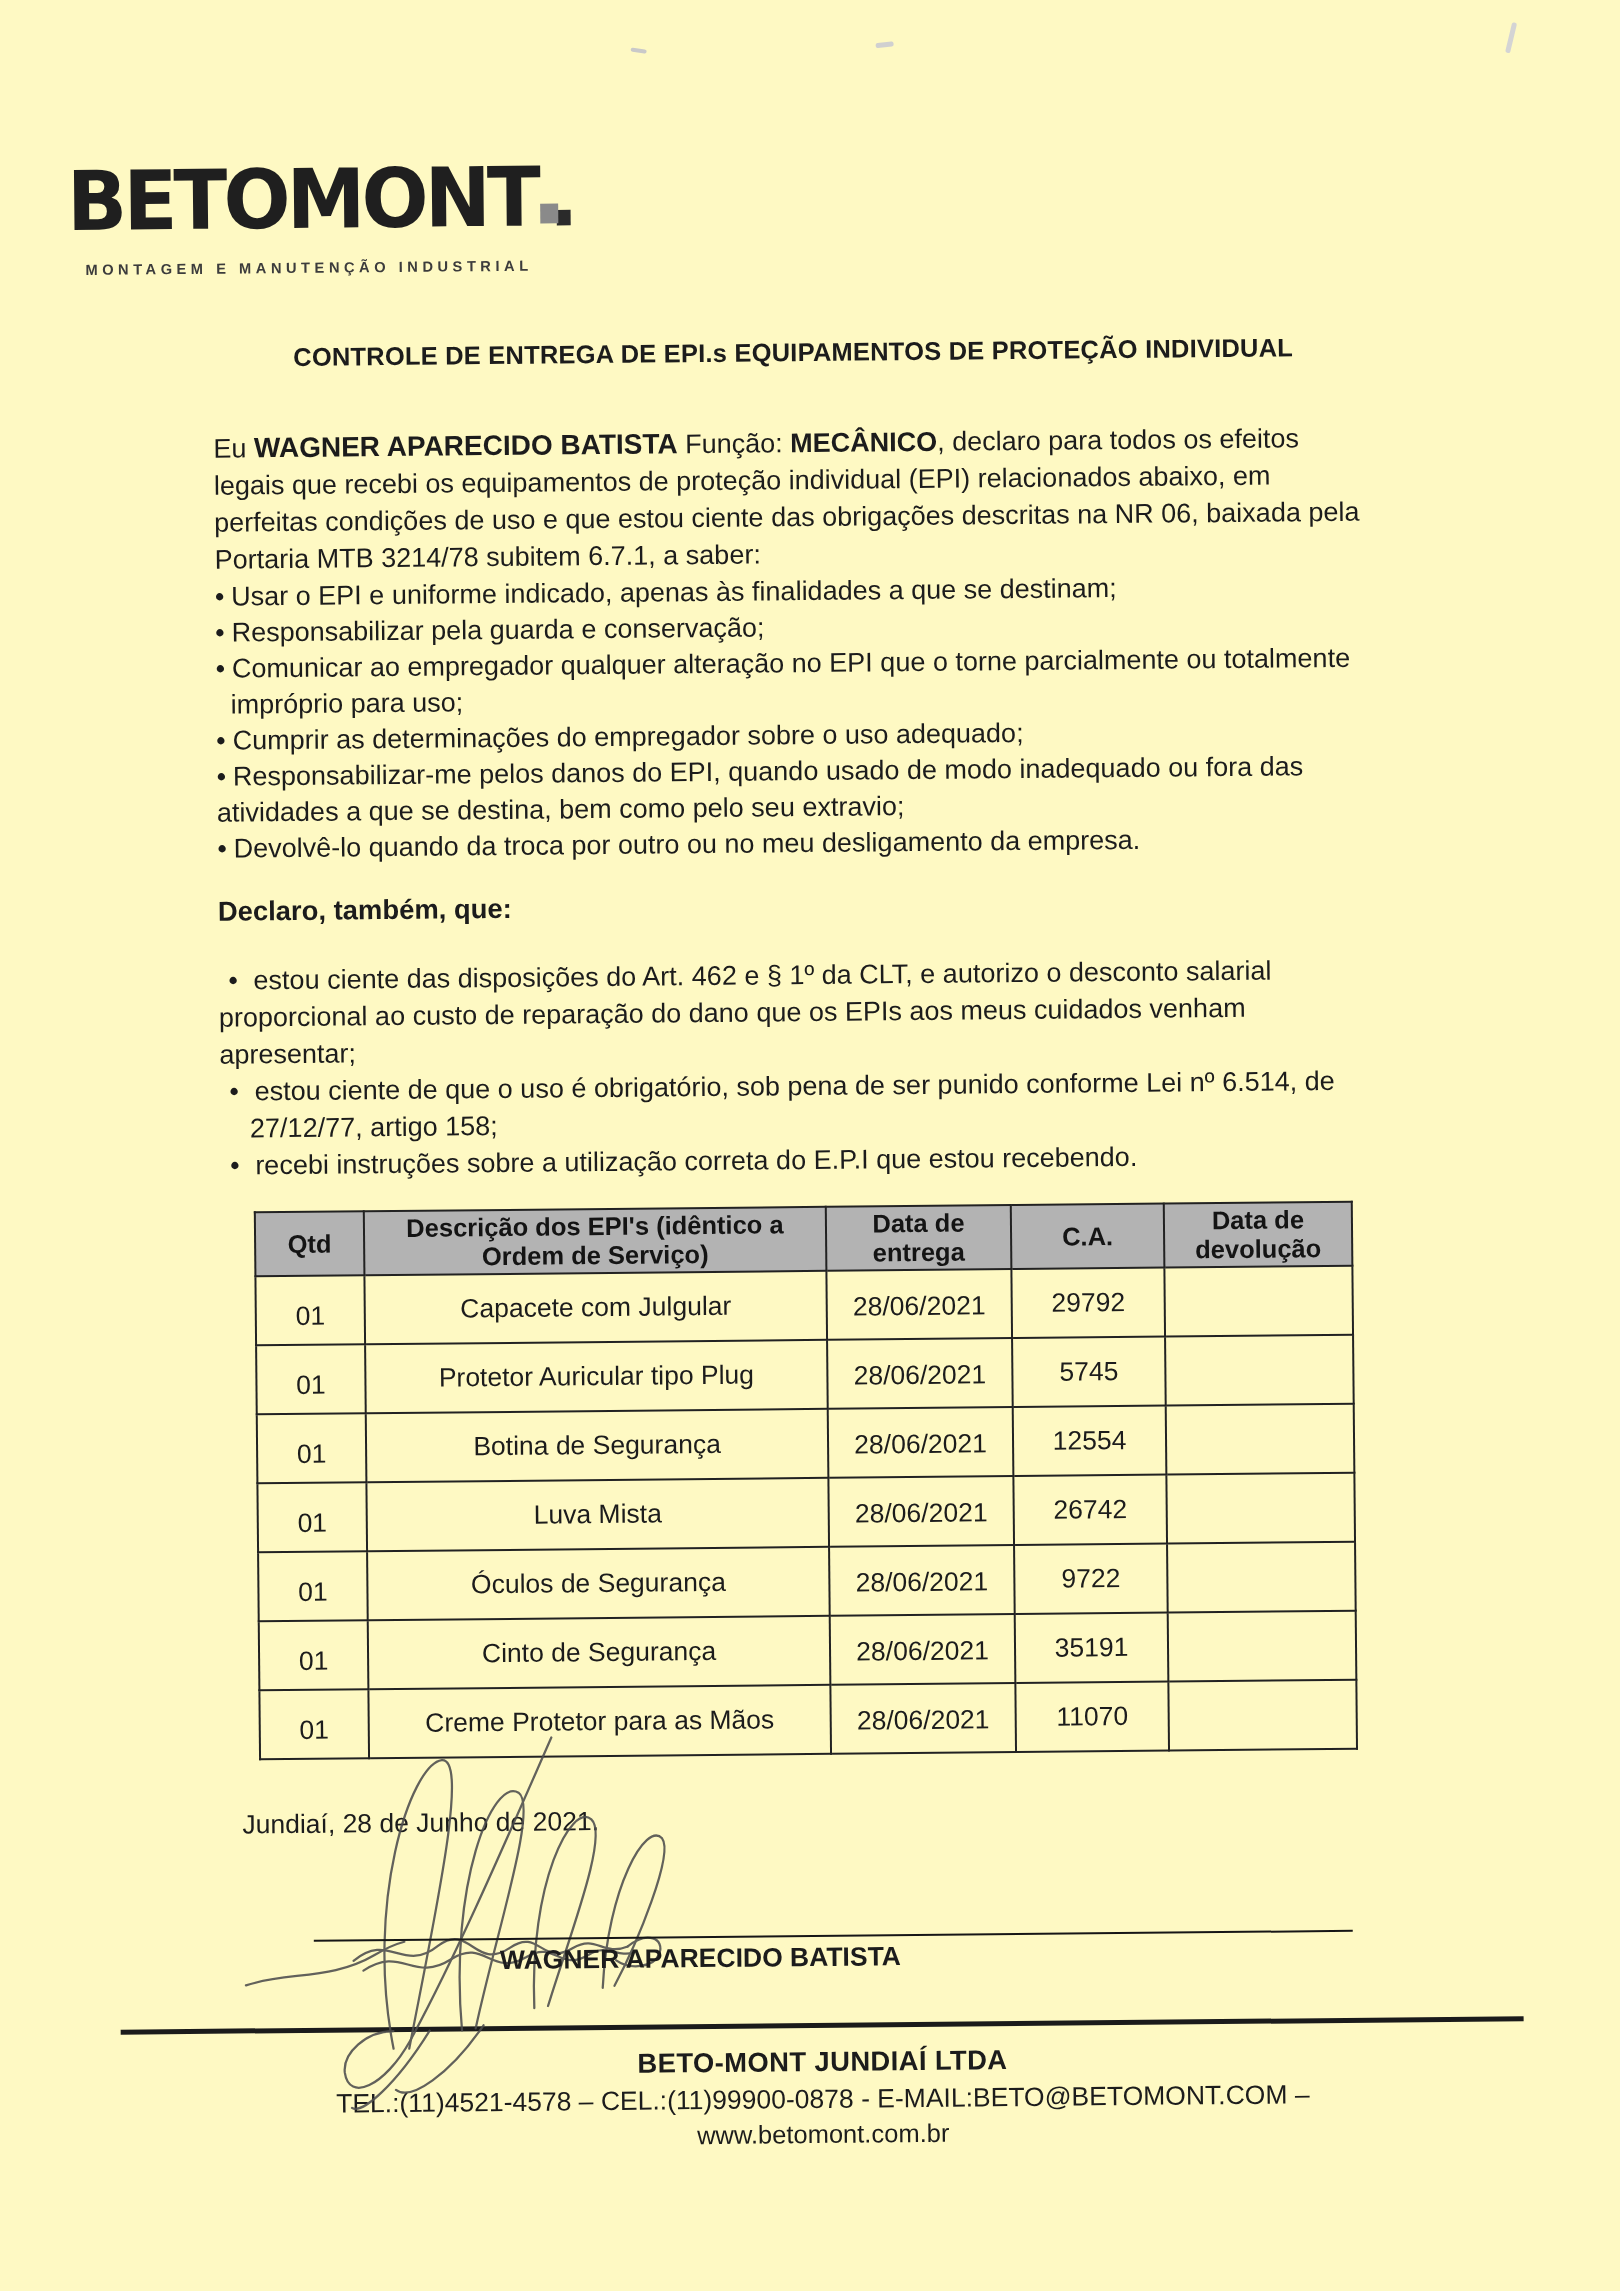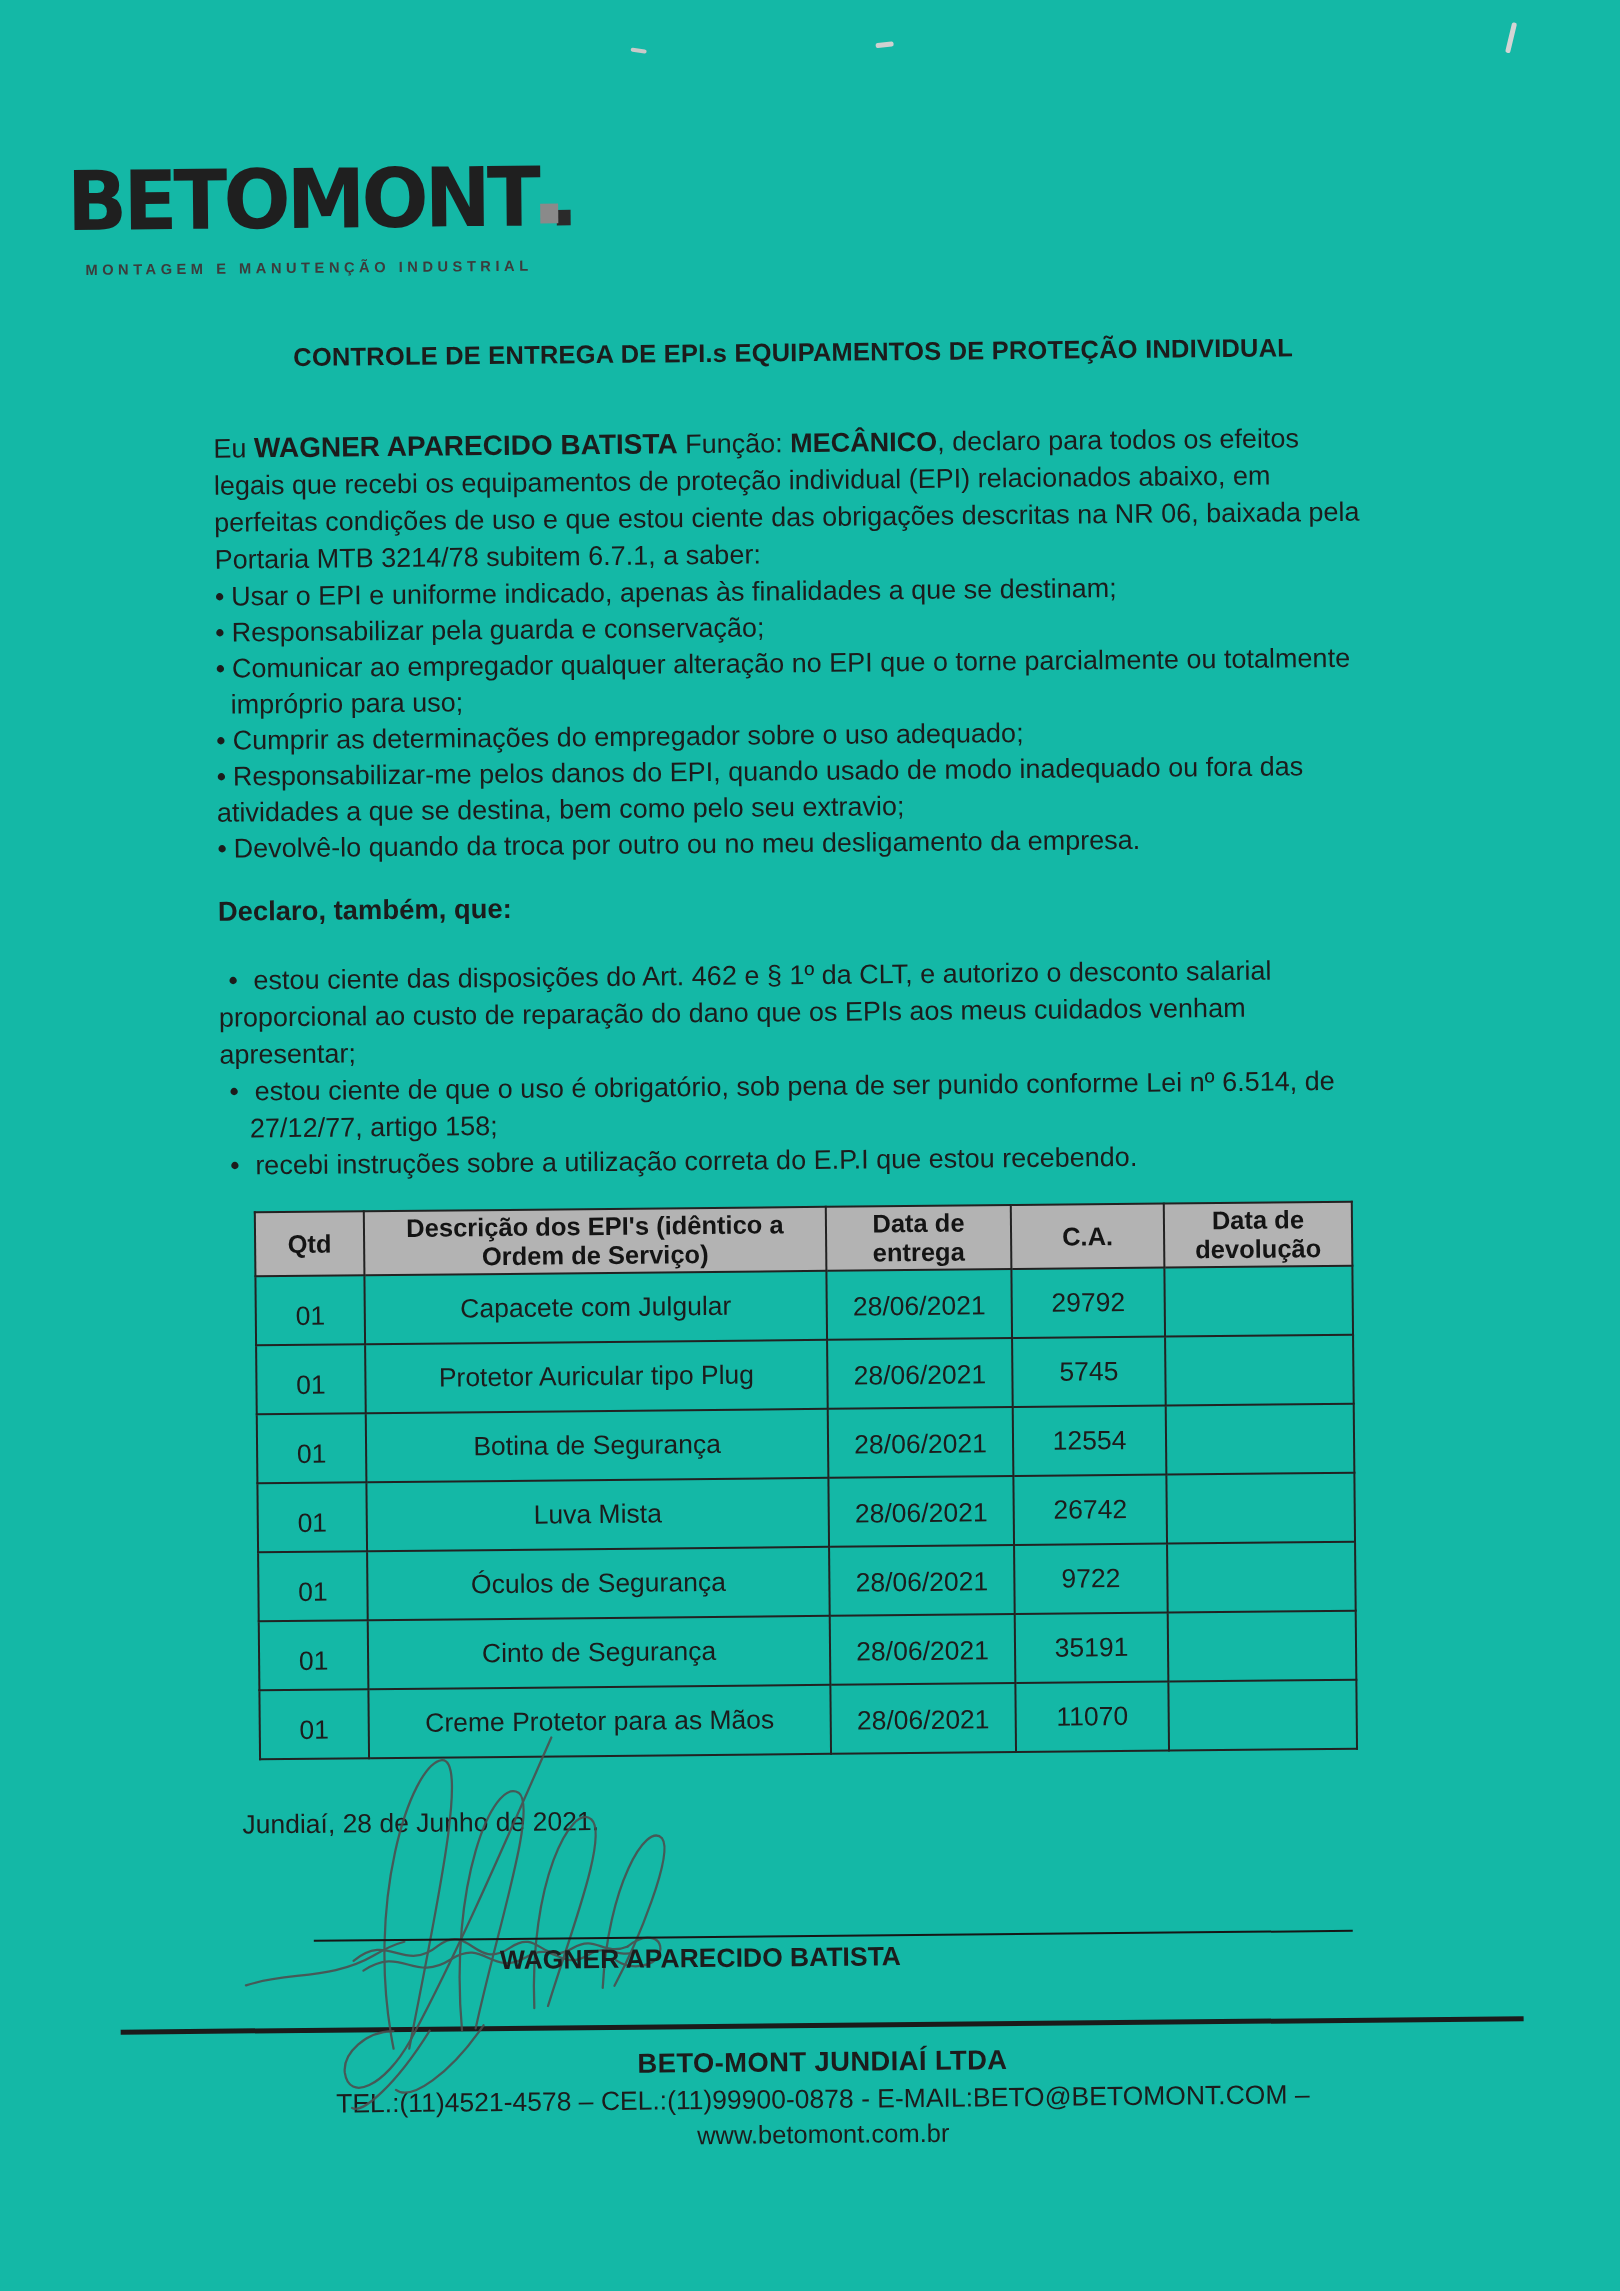--- a/index.html
+++ b/index.html
@@ -1,20 +1,20 @@
 <!DOCTYPE html>
 <html><head>
 <meta charset="utf-8">
 <style>
   * { margin:0; padding:0; box-sizing:border-box; }
   html,body { background:#e9e9e9; }
   .page {
     position:relative;
     width:1620px; height:2292px;
-    background:#14b8a6;
+    background:#fef9c3;
     overflow:hidden;
     font-family:"Liberation Sans", sans-serif;
     color:#1c1c1c;
     padding-left:39px;
   }
   .scan { position:absolute; inset:0; transform:rotate(-0.55deg); transform-origin:50% 40%; }
 
   
   .speck { position:absolute; background:#cccccc; border-radius:2px; }
   .speck1 { left:639px; top:47px; width:15.7px; height:3.9px; transform:rotate(8deg); background:#c9c9c9;}

